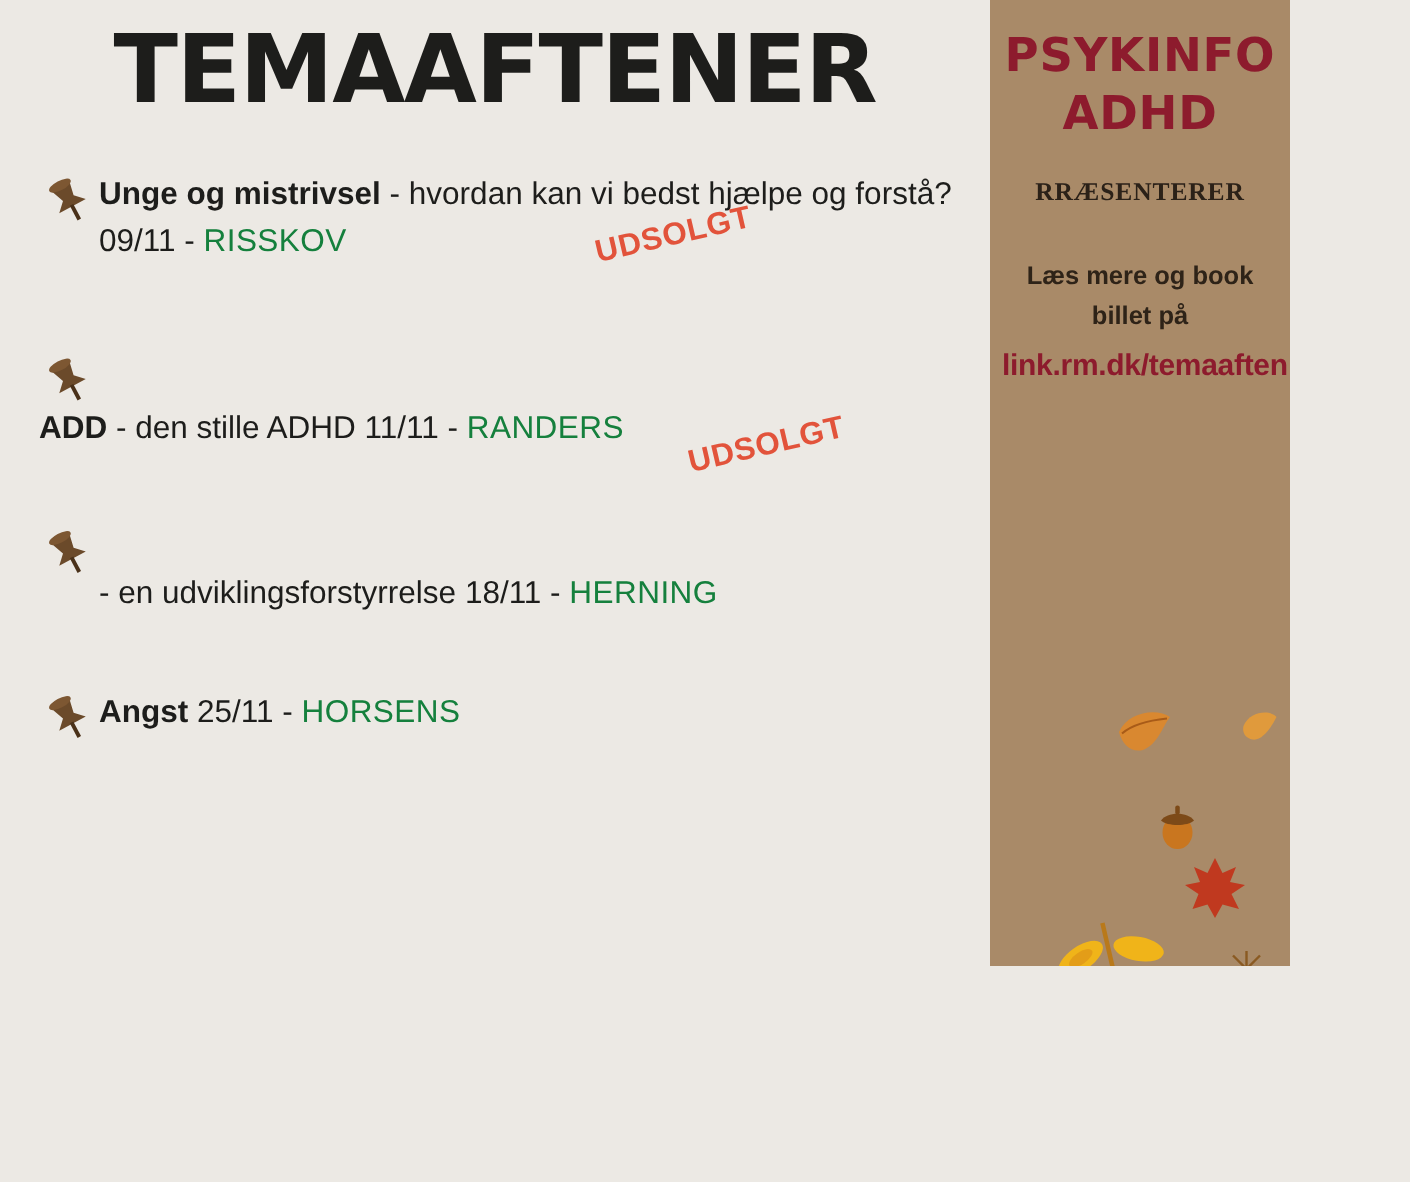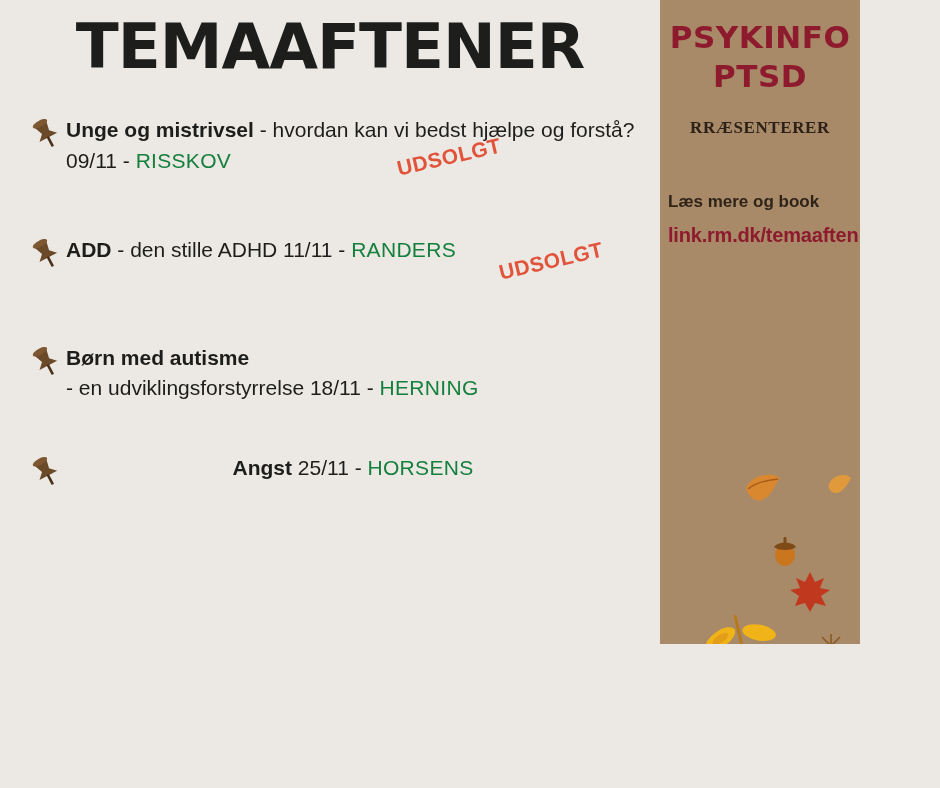--- a/index.html
+++ b/index.html
@@ -83,24 +83,24 @@
     font-size: 21px;
     letter-spacing: 0.5px;
     transform: rotate(-13deg);
     white-space: nowrap;
   }
   .so-1 { left: 330px; top: 28px; }
   .so-2 { left: 432px; top: 12px; }
 
   
   .ev-0 { margin-bottom: 58px; }
-  .ev-1 { margin-bottom: 48px; }
+  .ev-1 { margin-bottom: 48px; flex-direction: column; }
   .ev-2 { margin-bottom: 48px; }
   .ev-3 { margin-bottom: 48px; }
-  .ev-4 { margin-bottom: 0; text-align: center; }
+  .ev-4 { margin-bottom: 0; }
 
   
   .right {
     position: relative;
     width: 200px;
     height: 644px;
     background: #a98a68;
     overflow: hidden;
   }
   .brand {
@@ -126,22 +126,22 @@
     margin-top: 22px;
     text-align: center;
     font-family: "DejaVu Sans", sans-serif;
     font-weight: bold;
     font-size: 28px;
     line-height: 1.25;
     color: #8d1b2d;
     letter-spacing: 0.4px;
   }
   .book-info {
-    margin-top: 50px;
-    text-align: left;
+    margin-top: 32px;
+    text-align: center;
     font-family: "Liberation Sans", sans-serif;
     font-weight: bold;
     font-size: 17px;
     line-height: 1.6;
     color: #2e2318;
     padding: 0 8px;
   }
   .book-link {
     display: block;
     margin-top: 4px;
@@ -212,21 +212,21 @@
         <span class="pin">
           <svg width="40" height="34" viewBox="0 0 40 34">
             <g transform="rotate(-28 20 17)">
               <path d="M12 6 L26 6 L24 16 L30 22 L10 22 L16 16 Z" fill="#6b4a2a"></path>
               <rect x="18.5" y="21" width="2.6" height="11" fill="#4a3119"></rect>
               <ellipse cx="19" cy="6" rx="8" ry="3.2" fill="#7d5732"></ellipse>
             </g>
           </svg>
         </span>
         <div class="event-text">
-          <span class="bold">Børn med autisme</span><br><span> - en udviklingsforstyrrelse 18/11 - </span><span class="city">HERNING</span>
+          <br><span> - en udviklingsforstyrrelse 18/11 - </span><span class="city">HERNING</span>
         </div>
       </div>
 
 
       <div class="event ev-4">
         <span class="pin">
           <svg width="40" height="34" viewBox="0 0 40 34">
             <g transform="rotate(-28 20 17)">
               <path d="M12 6 L26 6 L24 16 L30 22 L10 22 L16 16 Z" fill="#6b4a2a"></path>
               <rect x="18.5" y="21" width="2.6" height="11" fill="#4a3119"></rect>
@@ -239,30 +239,31 @@
         </div>
       </div>
 
     </div>
   </div>
 
   <div class="right">
 
     <div class="brand">
       <div>PSYKINFO</div>
-      <div>PTSD</div>
+      <div>ADHD</div>
     </div>
 
     <div class="presents">RRÆSENTERER</div>
 
     <div class="month">
     </div>
 
     <div class="book-info">
       <div>Læs mere og book</div>
+      <div>billet på</div>
       <a class="book-link" href="#">link.rm.dk/temaaften</a>
     </div>
 
     <span class="leaf leaf-sm1">
       <svg width="42" height="34" viewBox="0 0 42 34">
         <path d="M4 18 C10 4 30 2 38 8 C32 16 30 26 20 30 C12 32 6 26 4 18 Z" fill="#d98830"></path>
         <path d="M6 19 C14 12 26 10 36 9" stroke="#a85b18" stroke-width="1.4" fill="none"></path>
       </svg>
     </span>
     <span class="leaf leaf-sm2">

